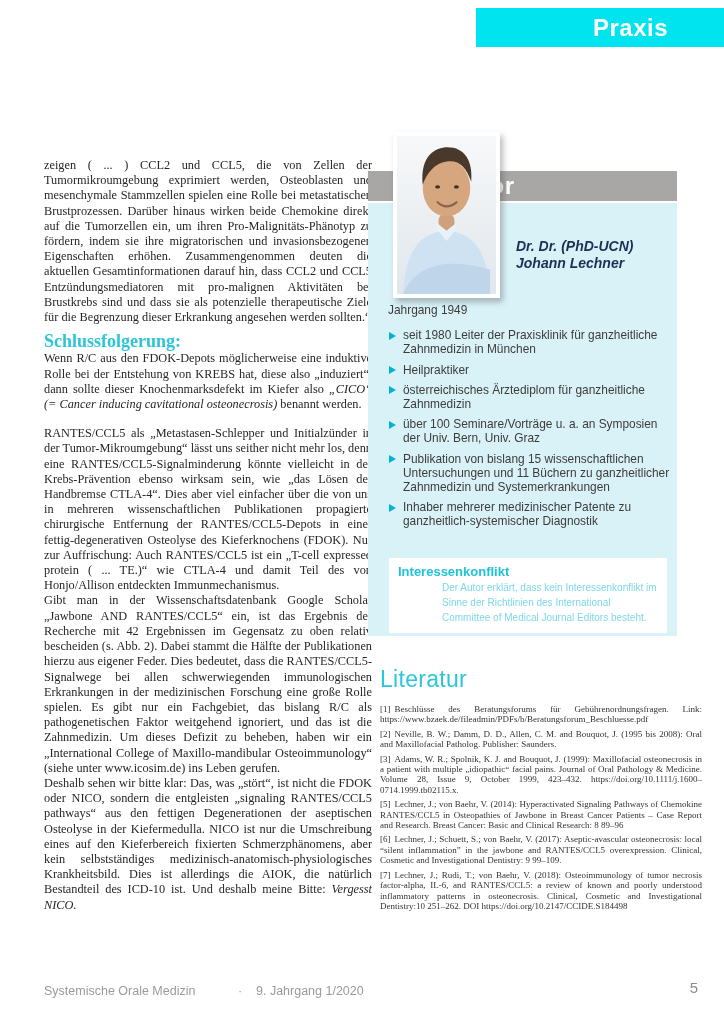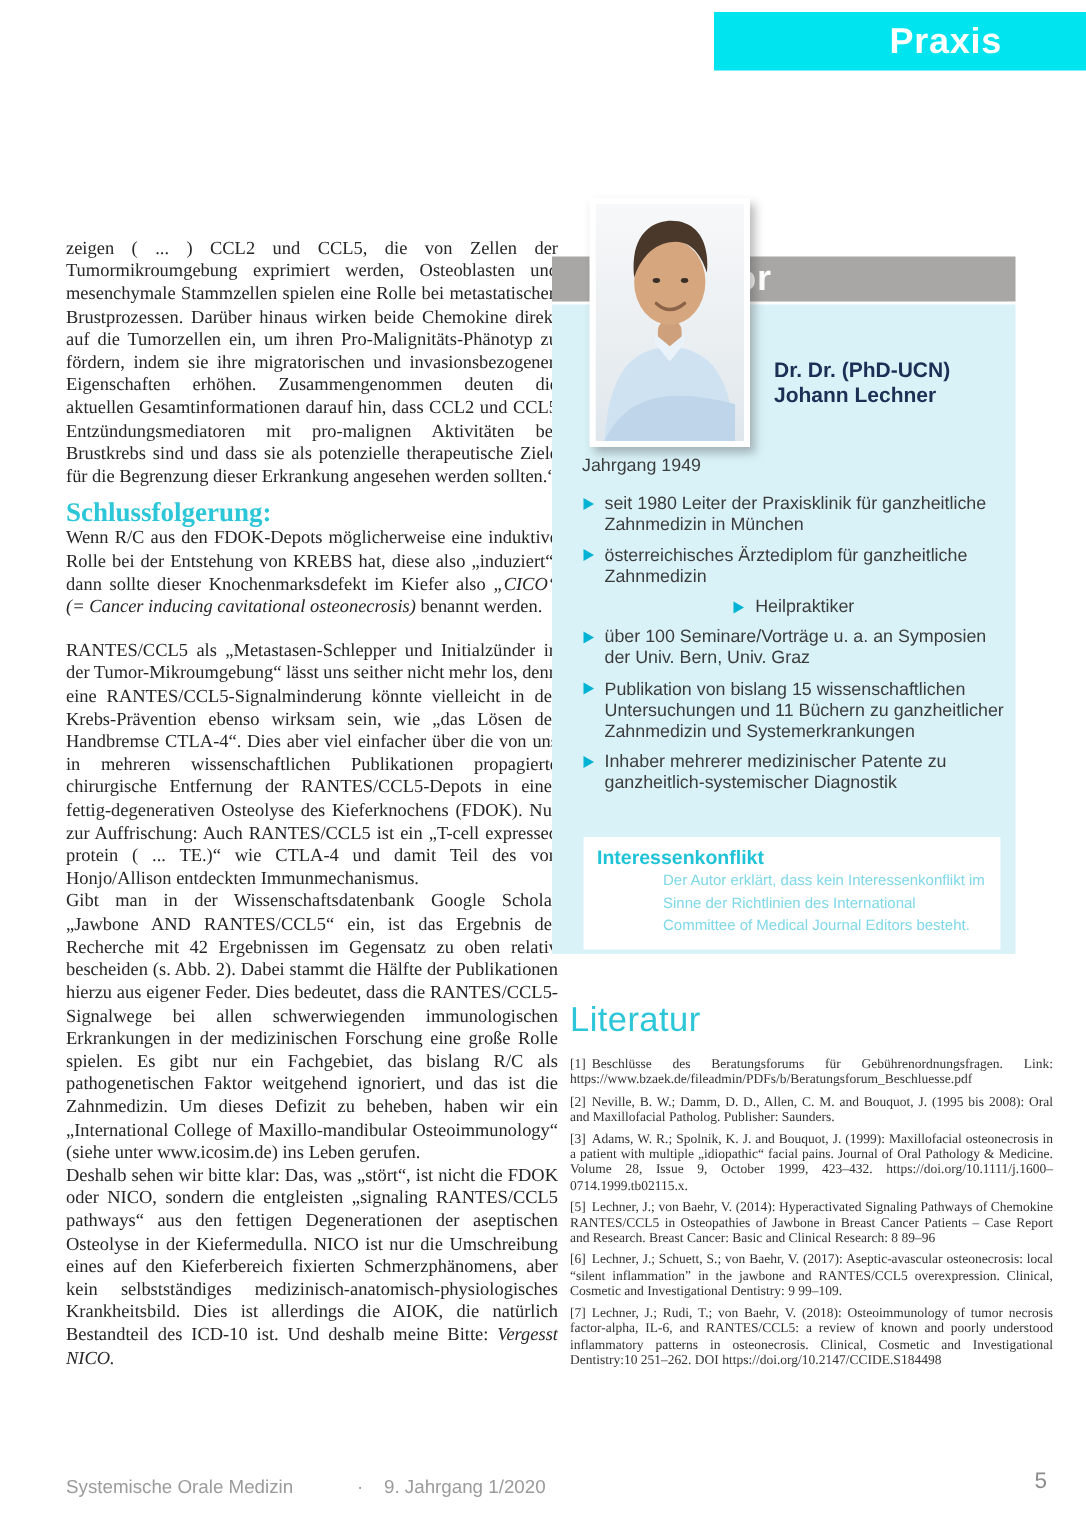--- a/index.html
+++ b/index.html
@@ -59,28 +59,28 @@
     background:var(--panel-bg);
   }
   .author-photo{
     position:absolute; left:393px; top:132px; width:107px; height:166px;
     background:#ffffff; padding:4px;
     box-shadow:3px 4px 6px rgba(60,60,60,0.35);
   }
   .author-photo svg{width:100%;height:100%;display:block;}
   .author-name{
     position:absolute; left:516px; top:238px;
-    color:var(--name-navy); font-size:14px; font-weight:bold; line-height:17px;
+    color:var(--name-navy); font-size:14px; font-weight:bold; line-height:17px;font-style:italic;
   }
   .author-bio{
     position:absolute; left:388px; top:303px; width:282px;
     font-size:11.9px; line-height:14.2px; color:#3c3c3c;
   }
   .bio-birth{margin-bottom:11px;}
-  .bullet-row{display:flex; margin-bottom:6px;justify-content:center;}
+  .bullet-row{display:flex; margin-bottom:6px;}
   .tri{
     flex:none; width:0; height:0; margin:3.5px 7px 0 1px;
     border-left:7px solid var(--bullet-cyan);
     border-top:4.5px solid transparent;
     border-bottom:4.5px solid transparent;
   }
   .conflict-box{
     position:absolute; left:389px; top:558px; width:278px;
     background:#ffffff; padding:6px 10px 8px 9px;
   }
@@ -167,25 +167,25 @@
 
 <div class="author-bio">
   <div class="bio-birth">Jahrgang 1949</div>
 
   <div class="bullet-row">
     <span class="tri"></span>
     <span>seit 1980 Leiter der Praxisklinik für ganzheitliche Zahnmedizin in München</span>
   </div>
   <div class="bullet-row">
     <span class="tri"></span>
+    <span>Heilpraktiker</span>
+  </div>
+  <div class="bullet-row">
+    <span class="tri"></span>
     <span>österreichisches Ärztediplom für ganzheitliche Zahnmedizin</span>
-  </div>
-  <div class="bullet-row">
-    <span class="tri"></span>
-    <span>Heilpraktiker</span>
   </div>
   <div class="bullet-row">
     <span class="tri"></span>
     <span>über 100 Seminare/Vorträge u. a. an Symposien der Univ. Bern, Univ. Graz</span>
   </div>
   <div class="bullet-row">
     <span class="tri"></span>
     <span>Publikation von bislang 15 wissenschaftlichen Untersuchungen und 11 Büchern zu ganzheitlicher Zahnmedizin und Systemerkrankungen</span>
   </div>
   <div class="bullet-row">

